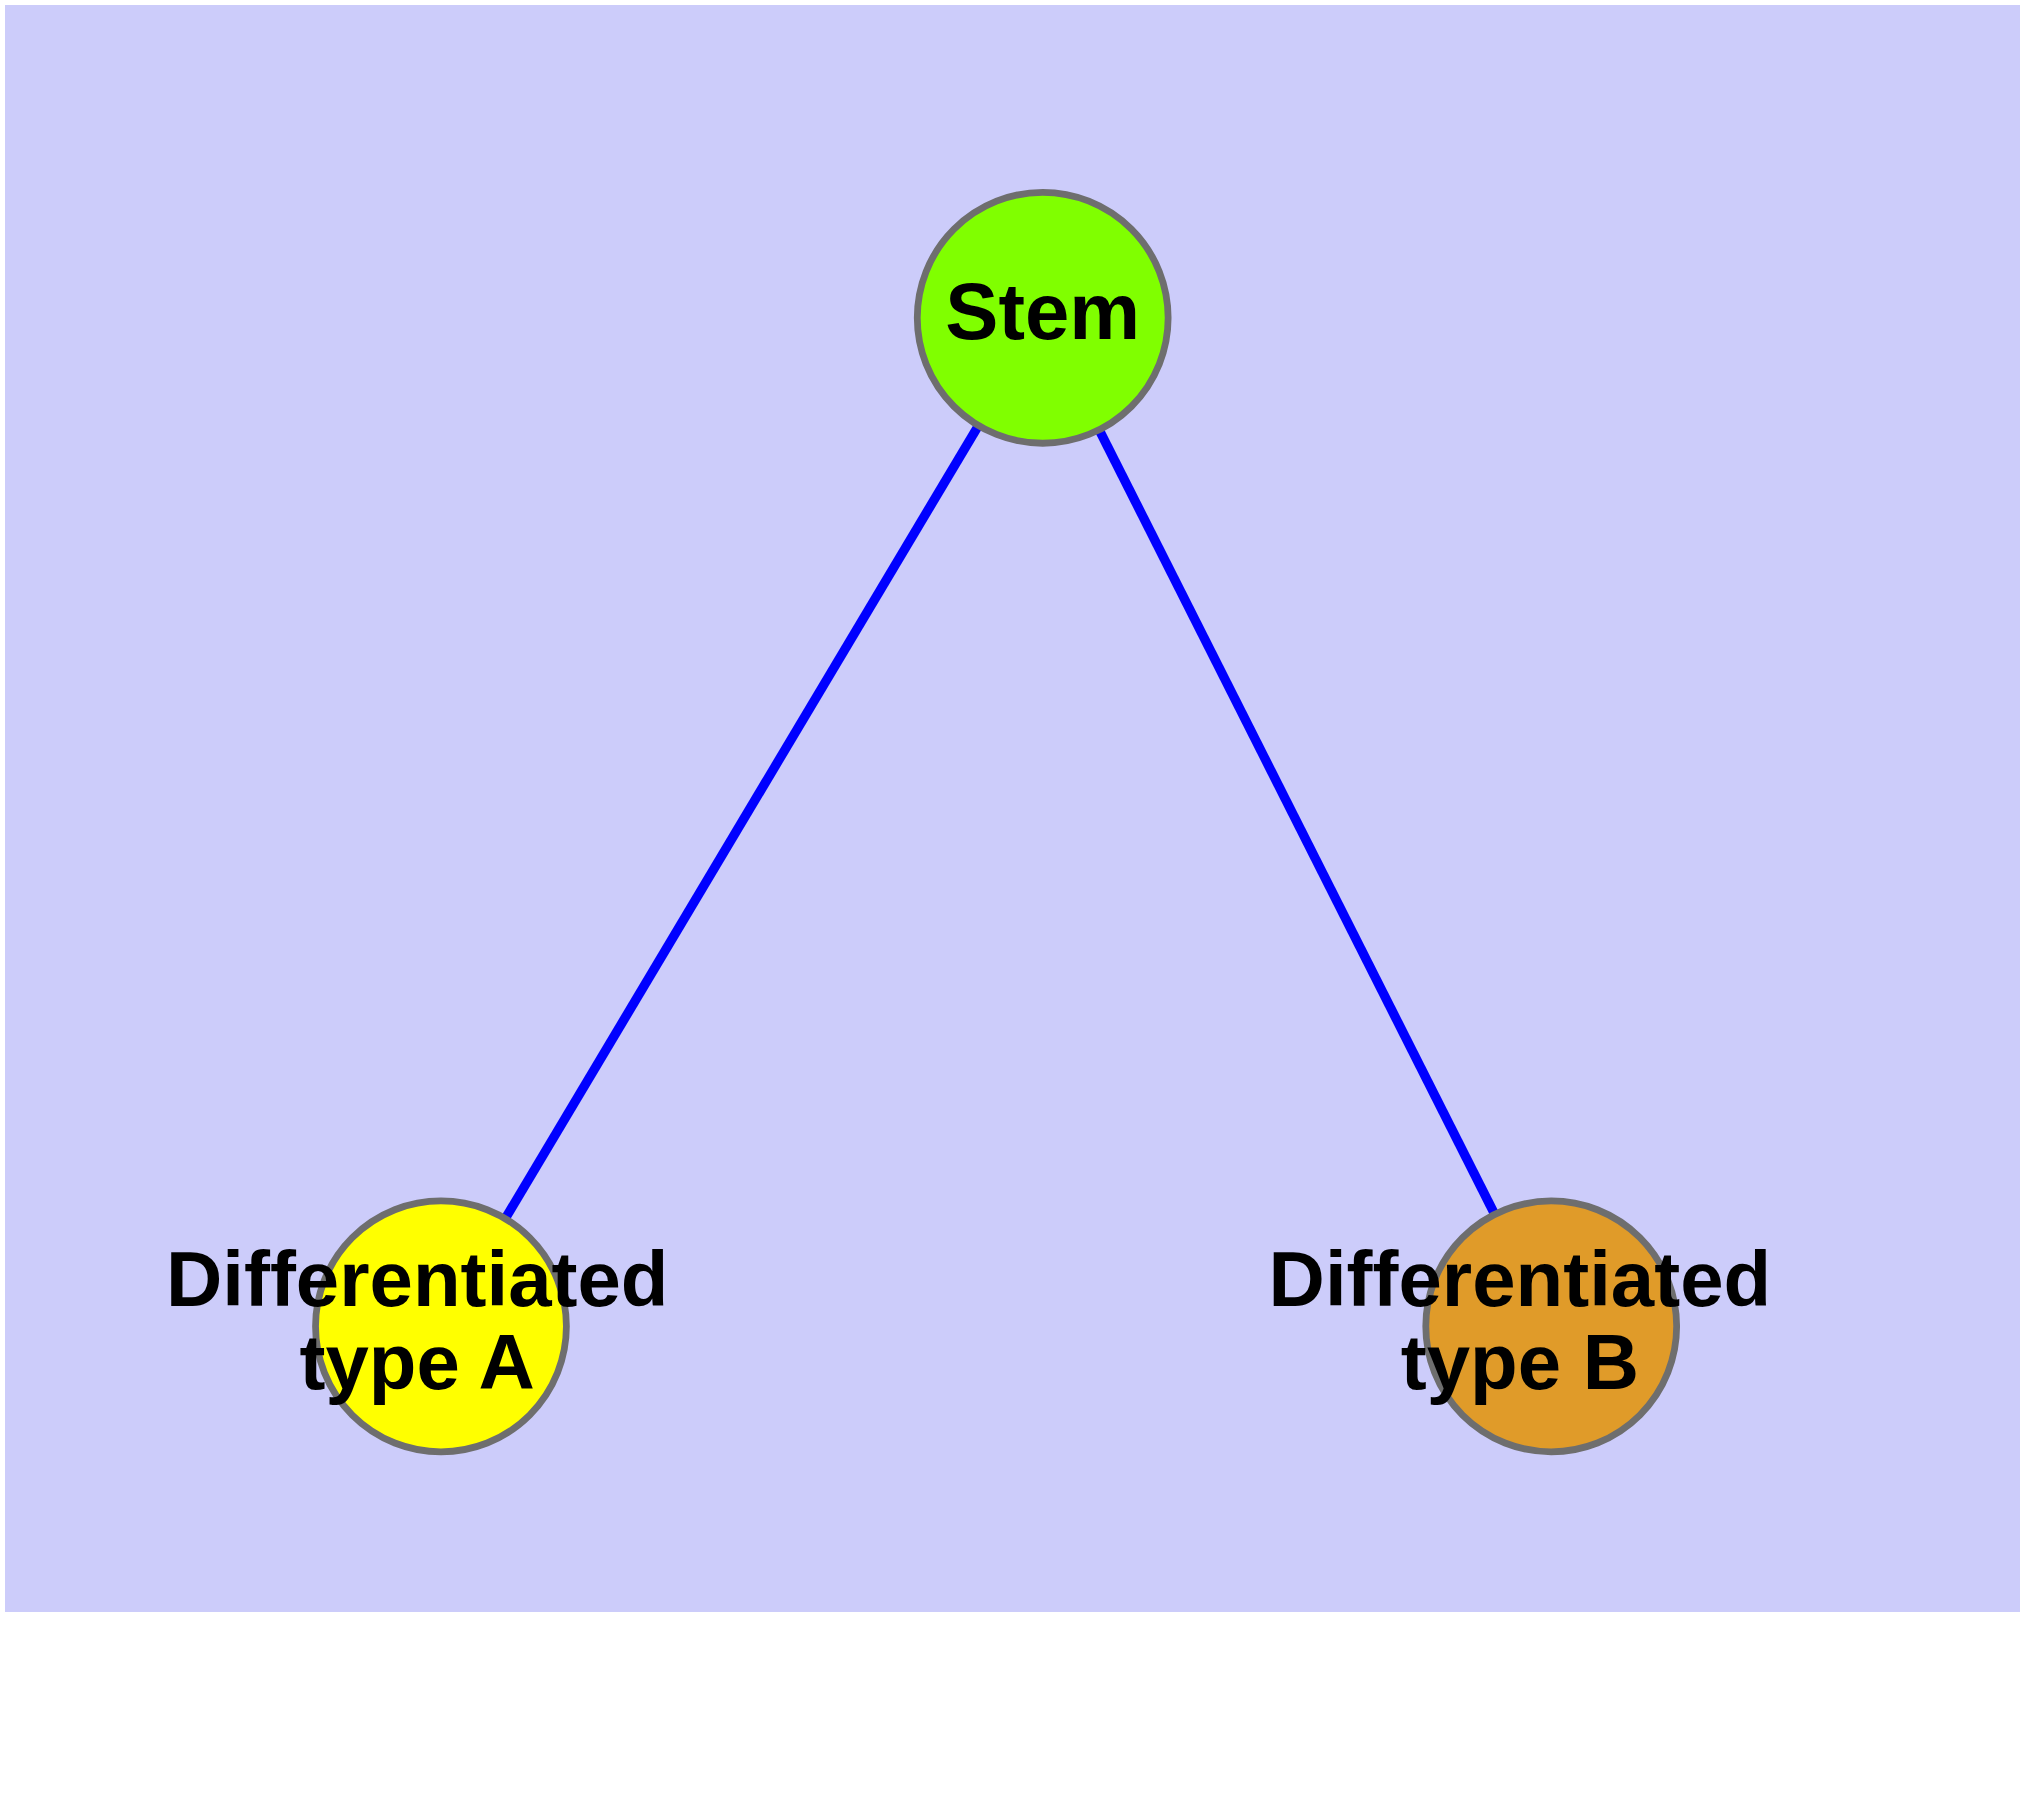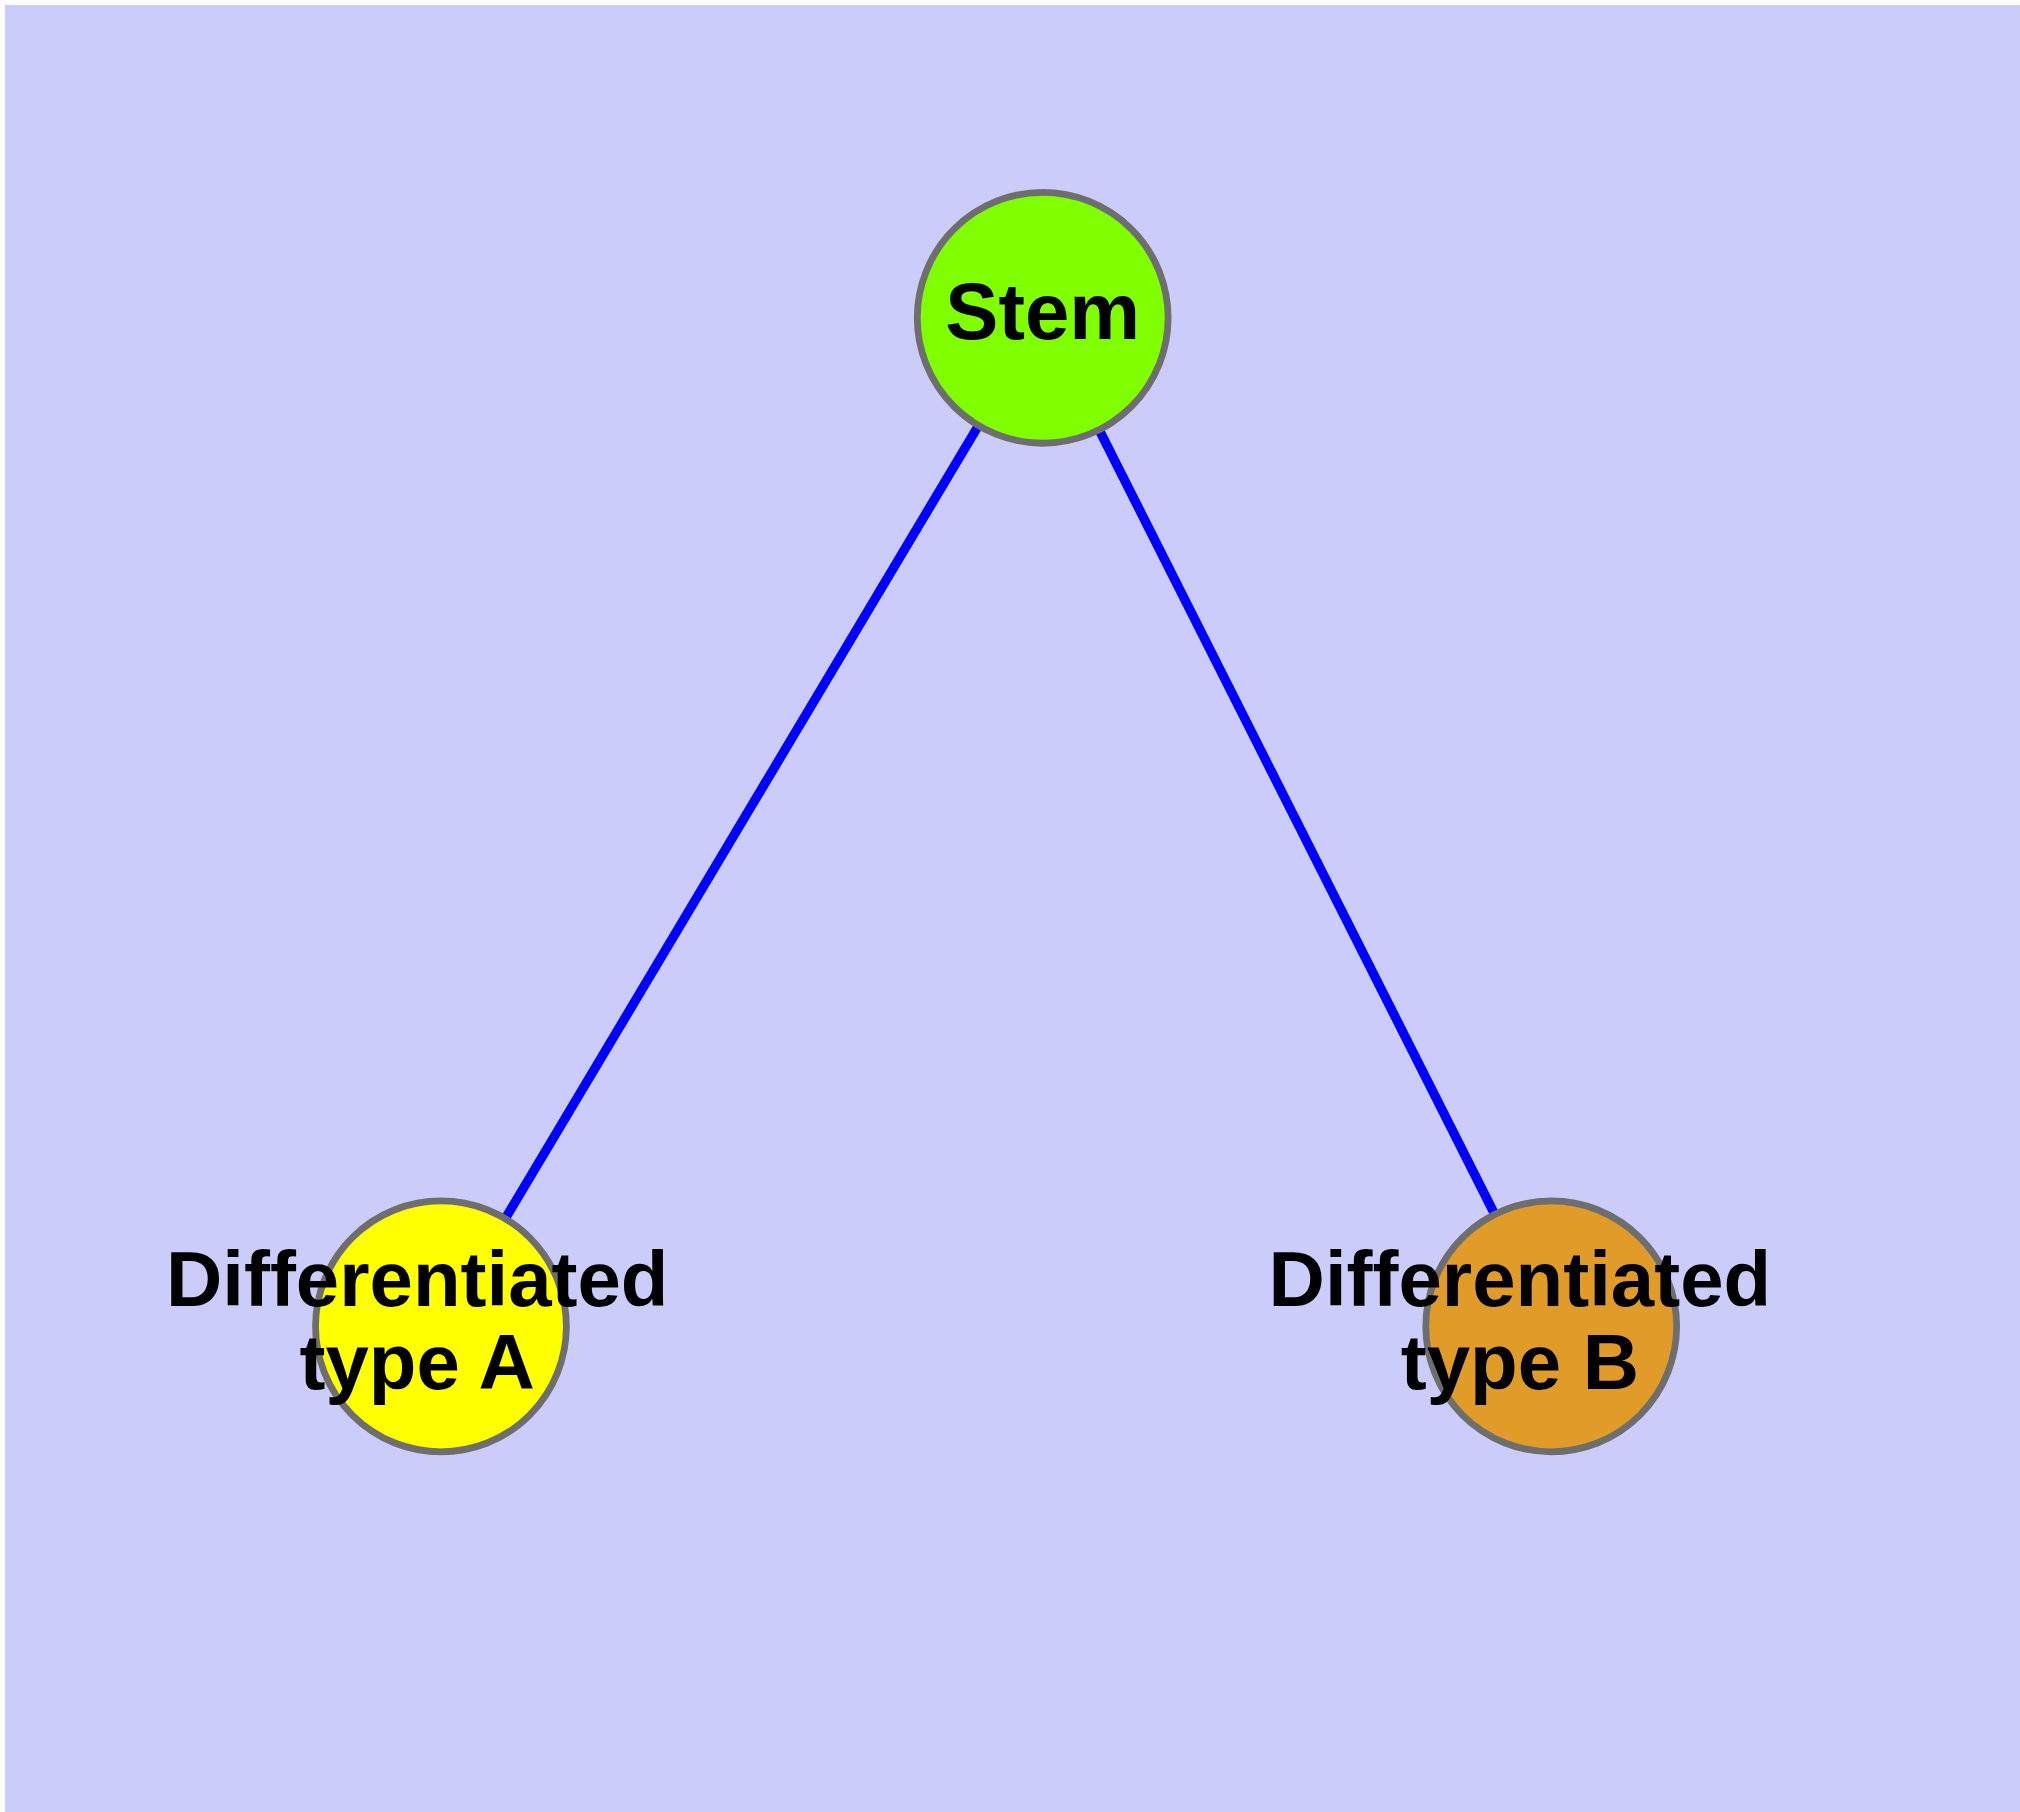--- a/index.html
+++ b/index.html
@@ -4,21 +4,21 @@
 <title>Cell Differentiation Graph</title>
 <style>
   html, body {
     margin: 0;
     padding: 0;
     background: #ffffff;
   }
   #canvas {
     position: relative;
     width: 2021px;
-    height: 1812px;
+    height: 1612px;
     background: #ffffff;
     overflow: hidden;
     font-family: "Liberation Sans", "DejaVu Sans", sans-serif;
   }
   #plot-area {
     position: absolute;
     left: 5.1px;
     top: 5.1px;
     width: 2015px;
     height: 1807px;

